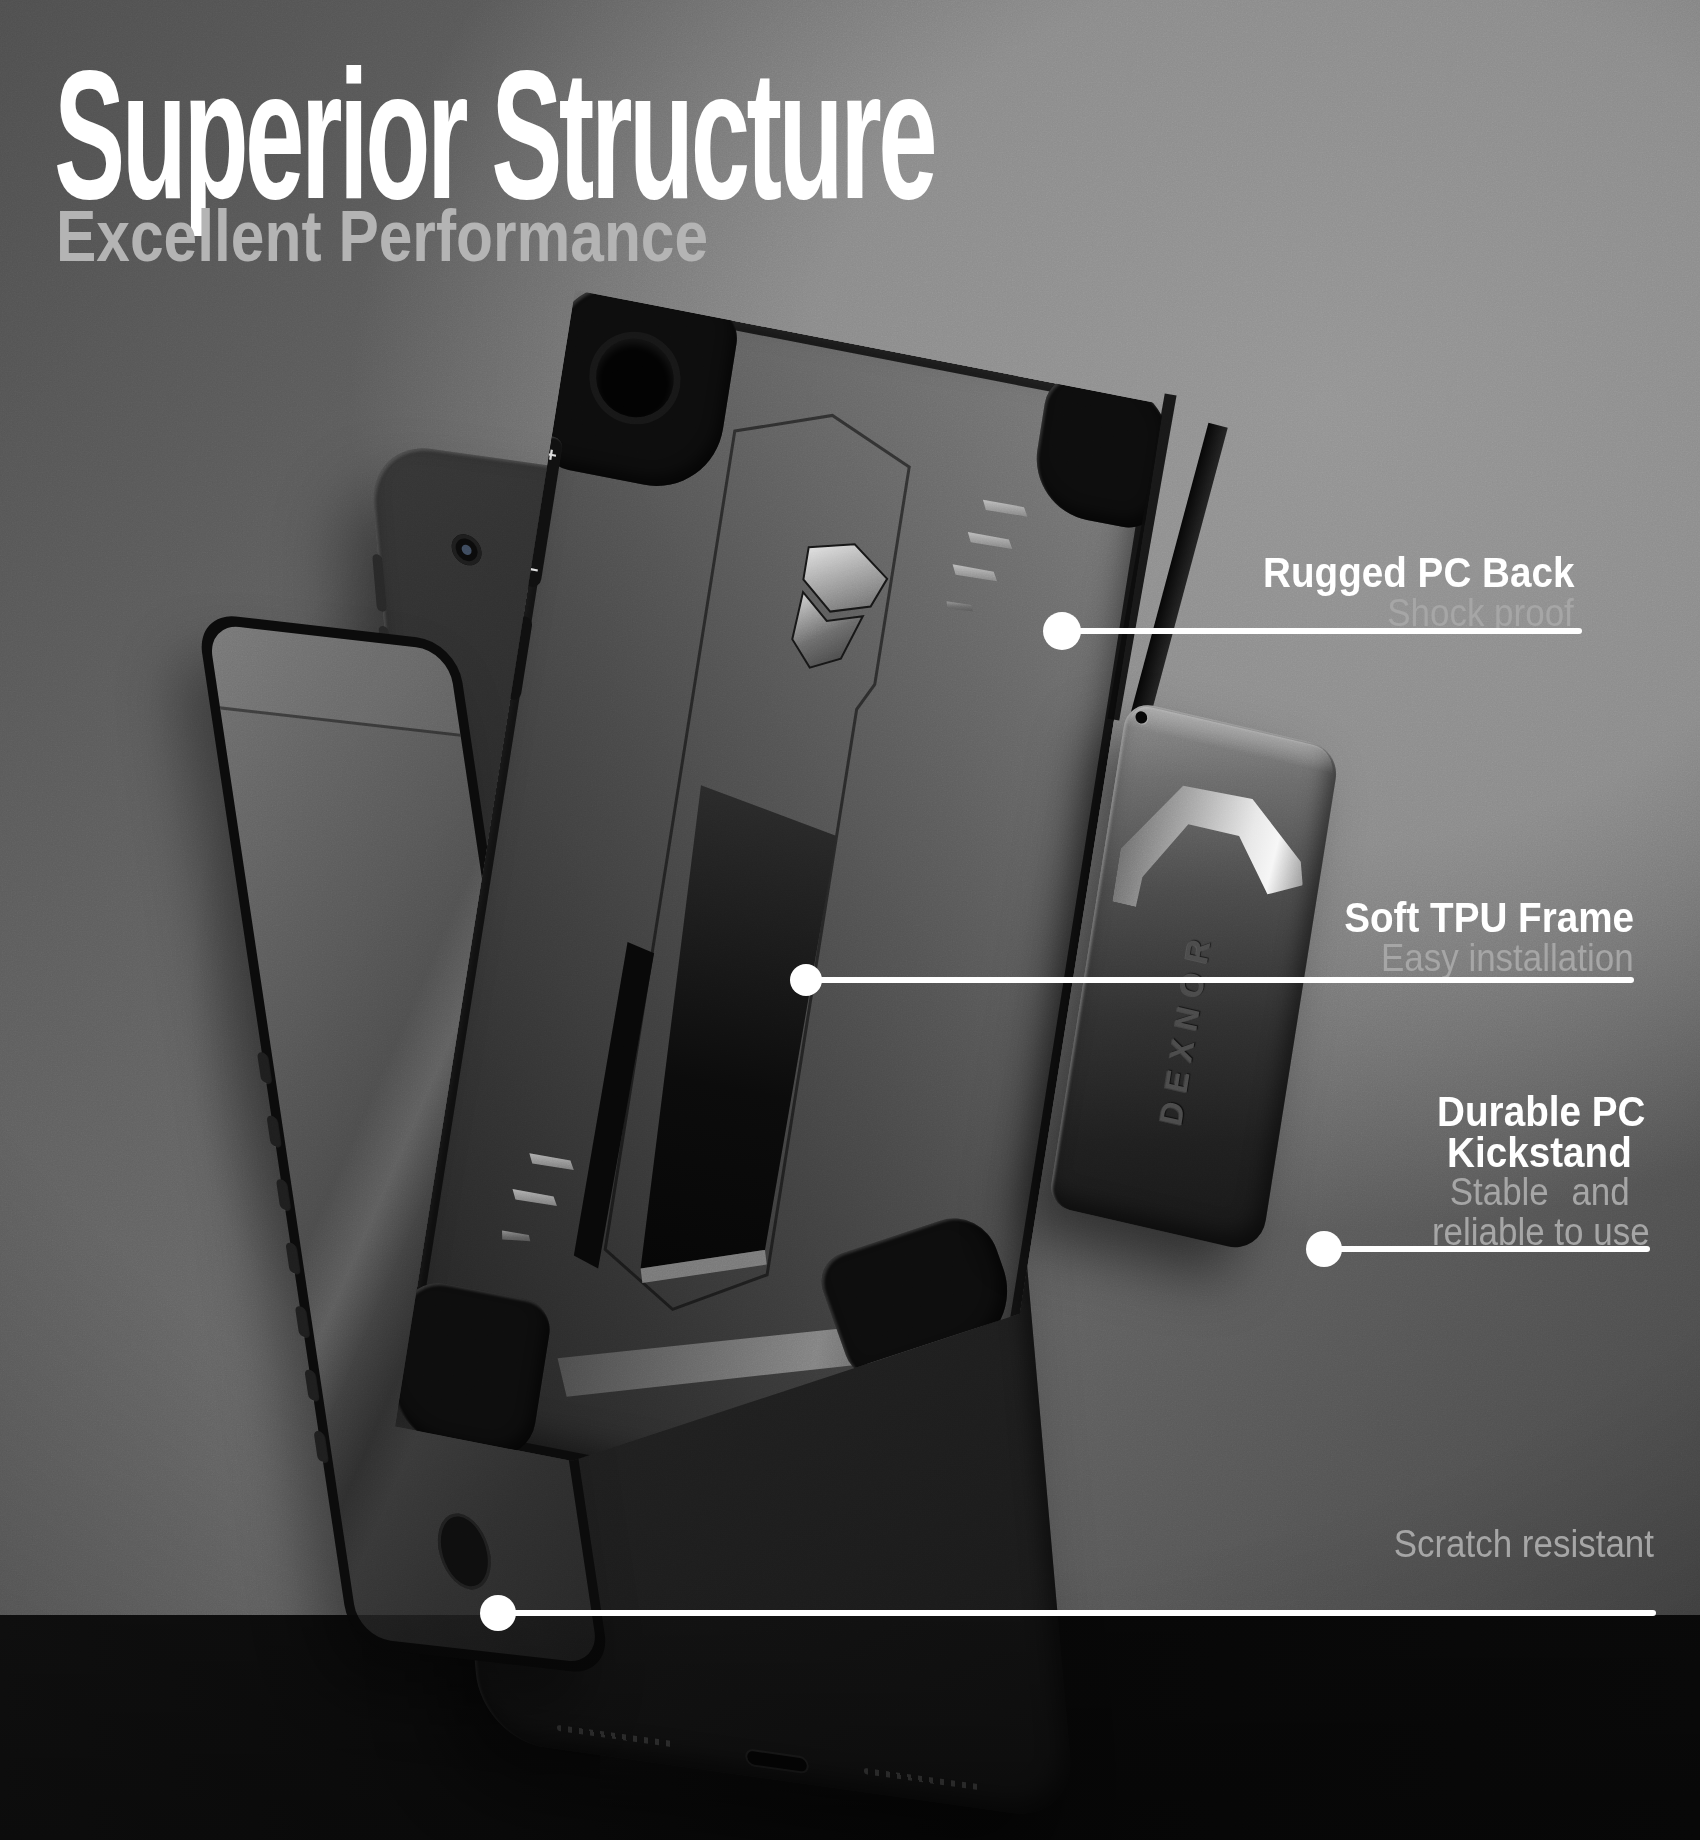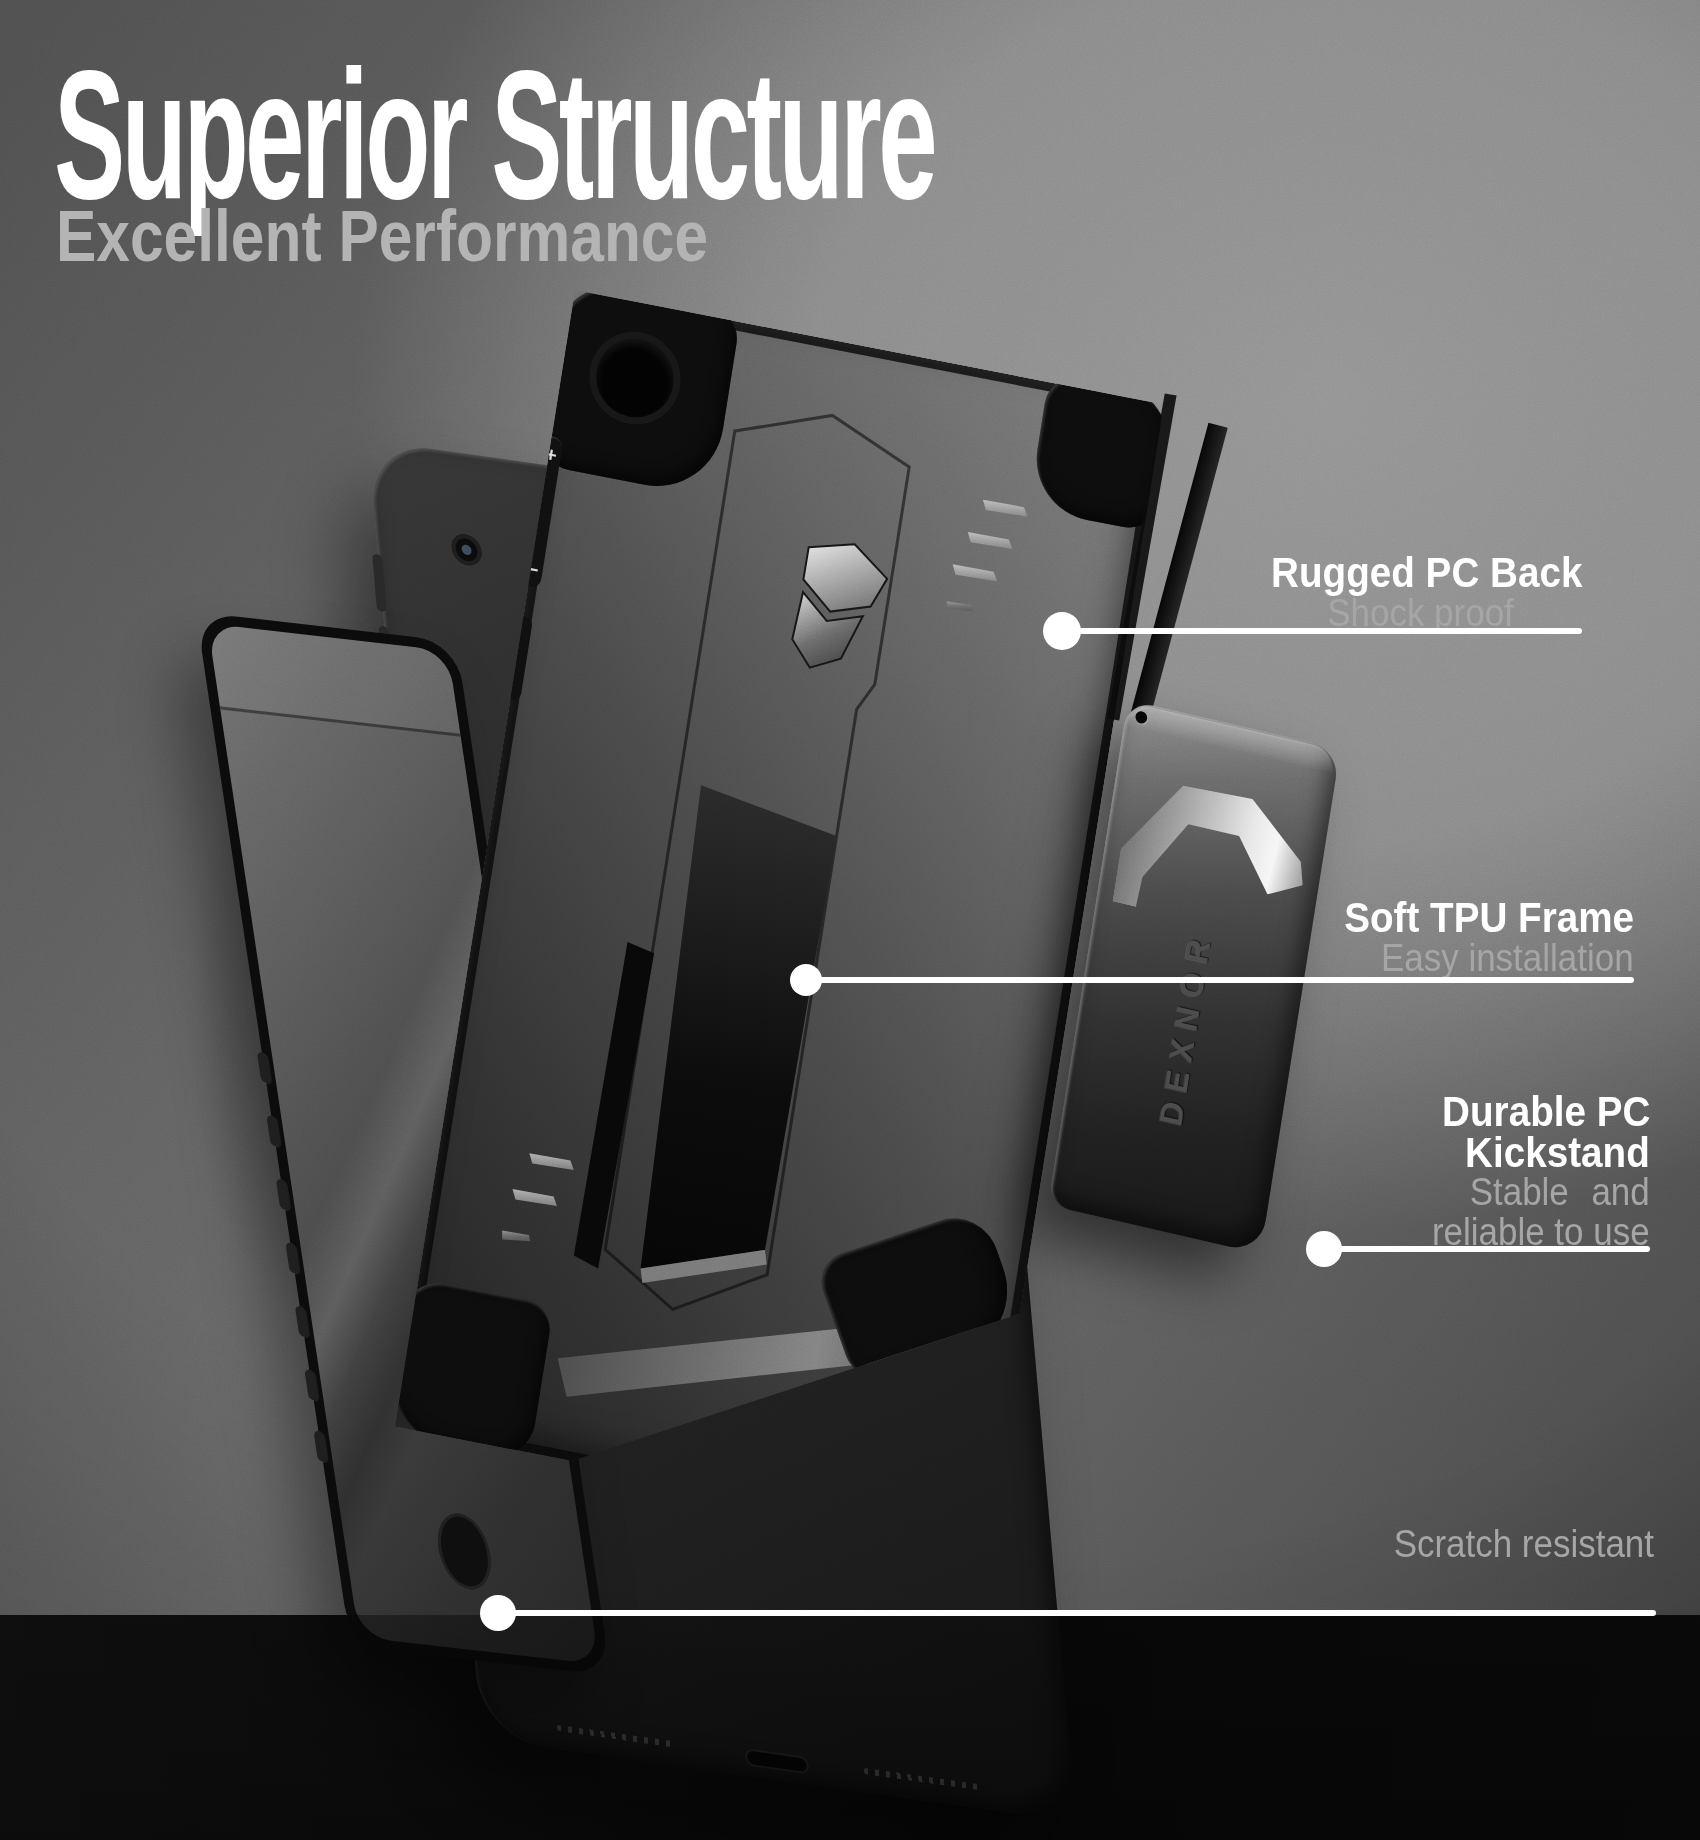--- a/index.html
+++ b/index.html
@@ -111,23 +111,23 @@
   .h1 .sq { display:inline-block; transform:scaleX(.58); transform-origin:left top; }
   .h2 { position:absolute; left:56px; top:200px; z-index:10; color:#b4b4b4; font-size:72px;
     font-weight:700; line-height:1; letter-spacing:0; white-space:nowrap; }
   .h2 .sq { display:inline-block; transform:scaleX(.84); transform-origin:left top; }
 
   
   .co { position:absolute; z-index:10; text-align:right; }
   .co .t { display:block; color:#fff; font-weight:700; font-size:42px; line-height:.97; white-space:nowrap; }
   .co .s { display:block; color:#a6a6a6; font-weight:400; font-size:38px; line-height:1.04; white-space:nowrap; }
   .co .sq { display:inline-block; transform:scaleX(.92); transform-origin:right center; }
-  .co1 { right:118px; top:553px;text-align:center; }
+  .co1 { right:126px; top:553px; }
   .co2 { right:66px;  top:898px; }
-  .co3 { right:50px;  top:1092px; }
+  .co3 { right:50px;  top:1092px;text-align:center; }
   .co3 .ws { word-spacing:14px; }
   .co4 { right:46px;  top:1525px; }
   .cline { position:absolute; height:6px; background:#fff; border-radius:3px; z-index:10; }
   .cline1 { left:1062px; top:628px;  width:520px; }
   .cline2 { left:806px;  top:977px;  width:828px; }
   .cline3 { left:1324px; top:1246px; width:326px; }
   .cline4 { left:498px;  top:1610px; width:1158px; }
   .cdot { position:absolute; background:#fff; border-radius:50%; z-index:10; }
   .cdot1 { left:1043px; top:612px;  width:38px; height:38px; }
   .cdot2 { left:790px;  top:964px;  width:32px; height:32px; }

